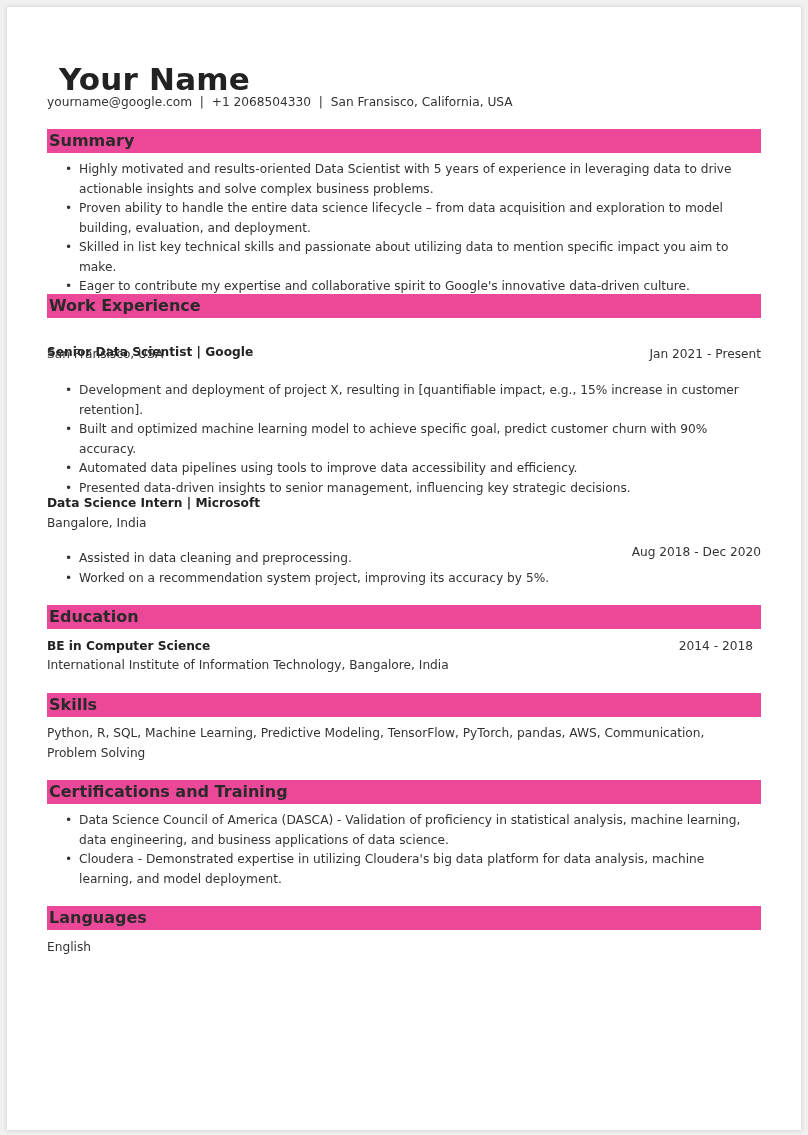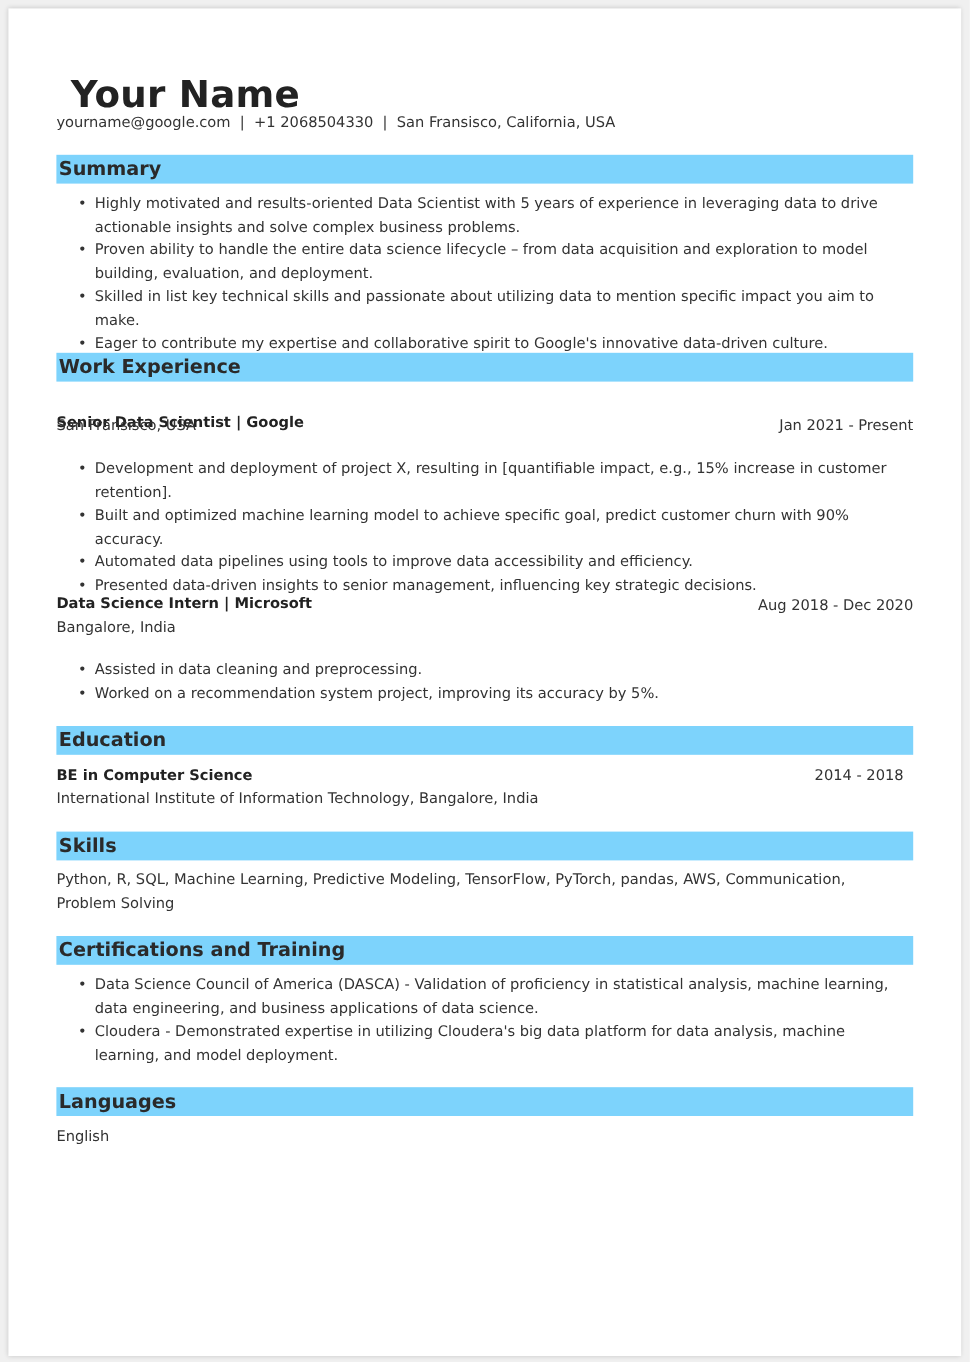--- a/index.html
+++ b/index.html
@@ -5,21 +5,21 @@
   html, body { margin: 0; padding: 0; background: #f0f0f0; }
   body { width: 808px; height: 1135px; position: relative; overflow: hidden; font-family: "DejaVu Sans", sans-serif; color: #2b2b2b; }
   .page {
     position: absolute; left: 7px; top: 7px; width: 794px; height: 1123px;
     background: #ffffff; box-shadow: 0 0 4px rgba(0,0,0,0.18);
   }
   .inner { position: absolute; left: 40px; top: 0; width: 714px; }
   .name { position: absolute; top: 42px; left: 0; font-size: 31px; font-weight: bold; color: #222; letter-spacing: 0.2px; margin: 12px; }
   .contact { position: absolute; top: 88px; left: 0; font-size: 12.2px; color: #333; white-space: pre; }
   .bar {
-    position: absolute; left: 0; width: 714px; height: 24px; background: #7dd3fc;
+    position: absolute; left: 0; width: 714px; height: 24px; background: #ec4899;
     font-size: 16px; font-weight: bold; color: #2a2a2a; line-height: 24px; padding-left: 2px; box-sizing: border-box;
   }
   .txt { position: absolute; left: 0; font-size: 12.2px; color: #333; line-height: 19.5px; }
   .b { font-weight: bold; color: #222; }
   .right { position: absolute; font-size: 12.2px; color: #333; line-height: 19.5px; text-align: left; }
   ul { position: absolute; left: 0; margin: 0; padding-left: 32px; width: 682px; list-style: none; }
   ul li { font-size: 12.2px; color: #333; line-height: 19.5px; position: relative; }
   ul li::before { content: "•"; position: absolute; left: -14px; color: #333; }
 </style>
 </head>
@@ -46,21 +46,21 @@
     <div class="right" style="top:338px; right:0;">Jan 2021 - Present</div>
     <ul style="top:374px;">
       <li>Development and deployment of project X, resulting in [quantifiable impact, e.g., 15% increase in customer retention].</li>
       <li>Built and optimized machine learning model to achieve specific goal, predict customer churn with 90% accuracy.</li>
       <li>Automated data pipelines using tools to improve data accessibility and efficiency.</li>
       <li>Presented data-driven insights to senior management, influencing key strategic decisions.</li>
     </ul>
 
     <div class="txt b" style="top:487px;">Data Science Intern | Microsoft</div>
     <div class="txt" style="top:507px;">Bangalore, India</div>
-    <div class="right" style="top:488px; right:0;">Aug 2018 - Dec 2020</div>
+    <div class="right" style="top:536px; right:0;">Aug 2018 - Dec 2020</div>
     <ul style="top:542px;">
       <li>Assisted in data cleaning and preprocessing.</li>
       <li>Worked on a recommendation system project, improving its accuracy by 5%.</li>
     </ul>
 
     <div class="bar" style="top:598px;">Education</div>
     <div class="txt b" style="top:630px;">BE in Computer Science</div>
     <div class="right" style="top:630px; right:8px;">2014 - 2018</div>
     <div class="txt" style="top:649px;">International Institute of Information Technology, Bangalore, India</div>
 

